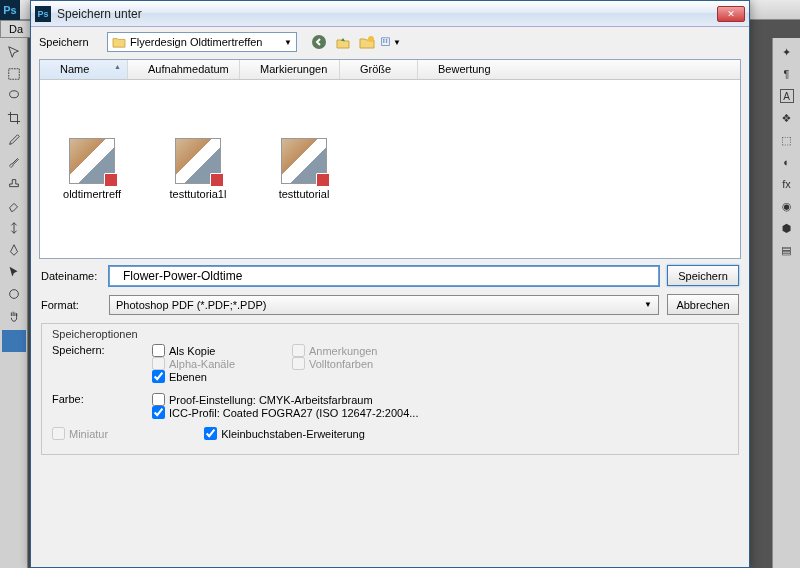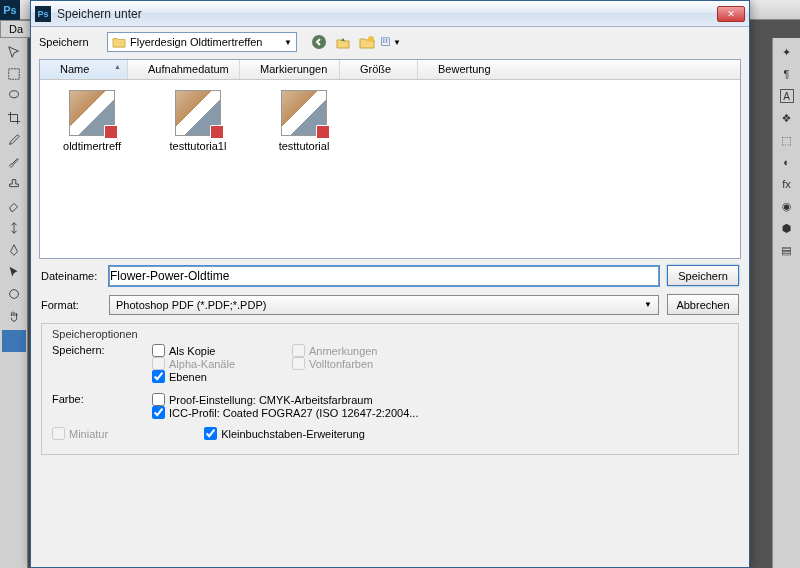--- a/index.html
+++ b/index.html
@@ -23,28 +23,28 @@
 .loc-label{width:60px}
 .loc-combo{flex:0 0 190px;height:20px;border:1px solid #7a9ac0;background:#fff;display:flex;align-items:center;padding:0 4px;gap:4px}
 .folder-icon{width:14px;height:12px}
 .loc-combo .dd{margin-left:auto;font-size:8px}
 .loc-icons{display:flex;gap:4px;margin-left:4px}
 .loc-icons .ib{width:20px;height:20px;display:flex;align-items:center;justify-content:center;cursor:pointer}
 .filelist{margin:2px 8px;height:200px;border:1px solid #96a8c0;background:#fff;display:flex;flex-direction:column}
 .cols{height:20px;background:linear-gradient(#fcfcfc,#ececec);border-bottom:1px solid #c8c8c8;display:flex}
 .col{padding:3px 20px;border-right:1px solid #d8d8d8;position:relative}
 .col.sorted{background:linear-gradient(#e8f0fa,#d8e6f6)}
-.files{flex:1;display:flex;gap:30px;padding:10px 14px;align-items:flex-start}
+.files{flex:1;display:flex;gap:30px;padding:10px 14px;align-items:center}
 .file{width:76px;text-align:center;cursor:pointer}
 .thumb{width:46px;height:46px;margin:0 auto 4px;border:1px solid #999;background:linear-gradient(135deg,#d4b896,#c09060 40%,#fff 40%,#fff 60%,#8899aa 60%);position:relative}
 .thumb::after{content:"";position:absolute;right:-4px;bottom:-4px;width:12px;height:12px;background:#d04040;border-radius:1px;border:1px solid #fff}
 .fname{font-size:11px;word-break:break-all}
 .row{display:flex;align-items:center;padding:4px 10px;gap:8px}
 .row label{width:60px}
-.txt{flex:1;height:20px;border:1px solid #7a9ac0;padding:1px 0;background:#fff;font-size:12px}
+.txt{flex:1;height:20px;border:1px solid #7a9ac0;padding:1px 13px;background:#fff;font-size:12px}
 .combo{flex:1;height:20px;border:1px solid #888;background:linear-gradient(#fdfdfd,#e8e8e8);padding:1px 6px;display:flex;align-items:center}
 .combo .dd{margin-left:auto;font-size:8px}
 .btn{width:72px;height:21px;border:1px solid #888;background:linear-gradient(#fdfdfd,#e4e4e4);cursor:pointer;font-size:11px}
 .btn.primary{border:1px solid #3b76b5;box-shadow:0 0 2px #6fa8e0}
 .opts{margin:4px 10px 0;border:1px solid #c8c8c8;padding:4px 10px 14px;position:relative}
 .opts-row{display:flex;margin-bottom:2px}
 .opts-lbl{width:100px}
 .opts-col{display:flex;flex-direction:column;}
 .chk{display:flex;align-items:center;gap:4px}
 .chk input{width:13px;height:13px}

